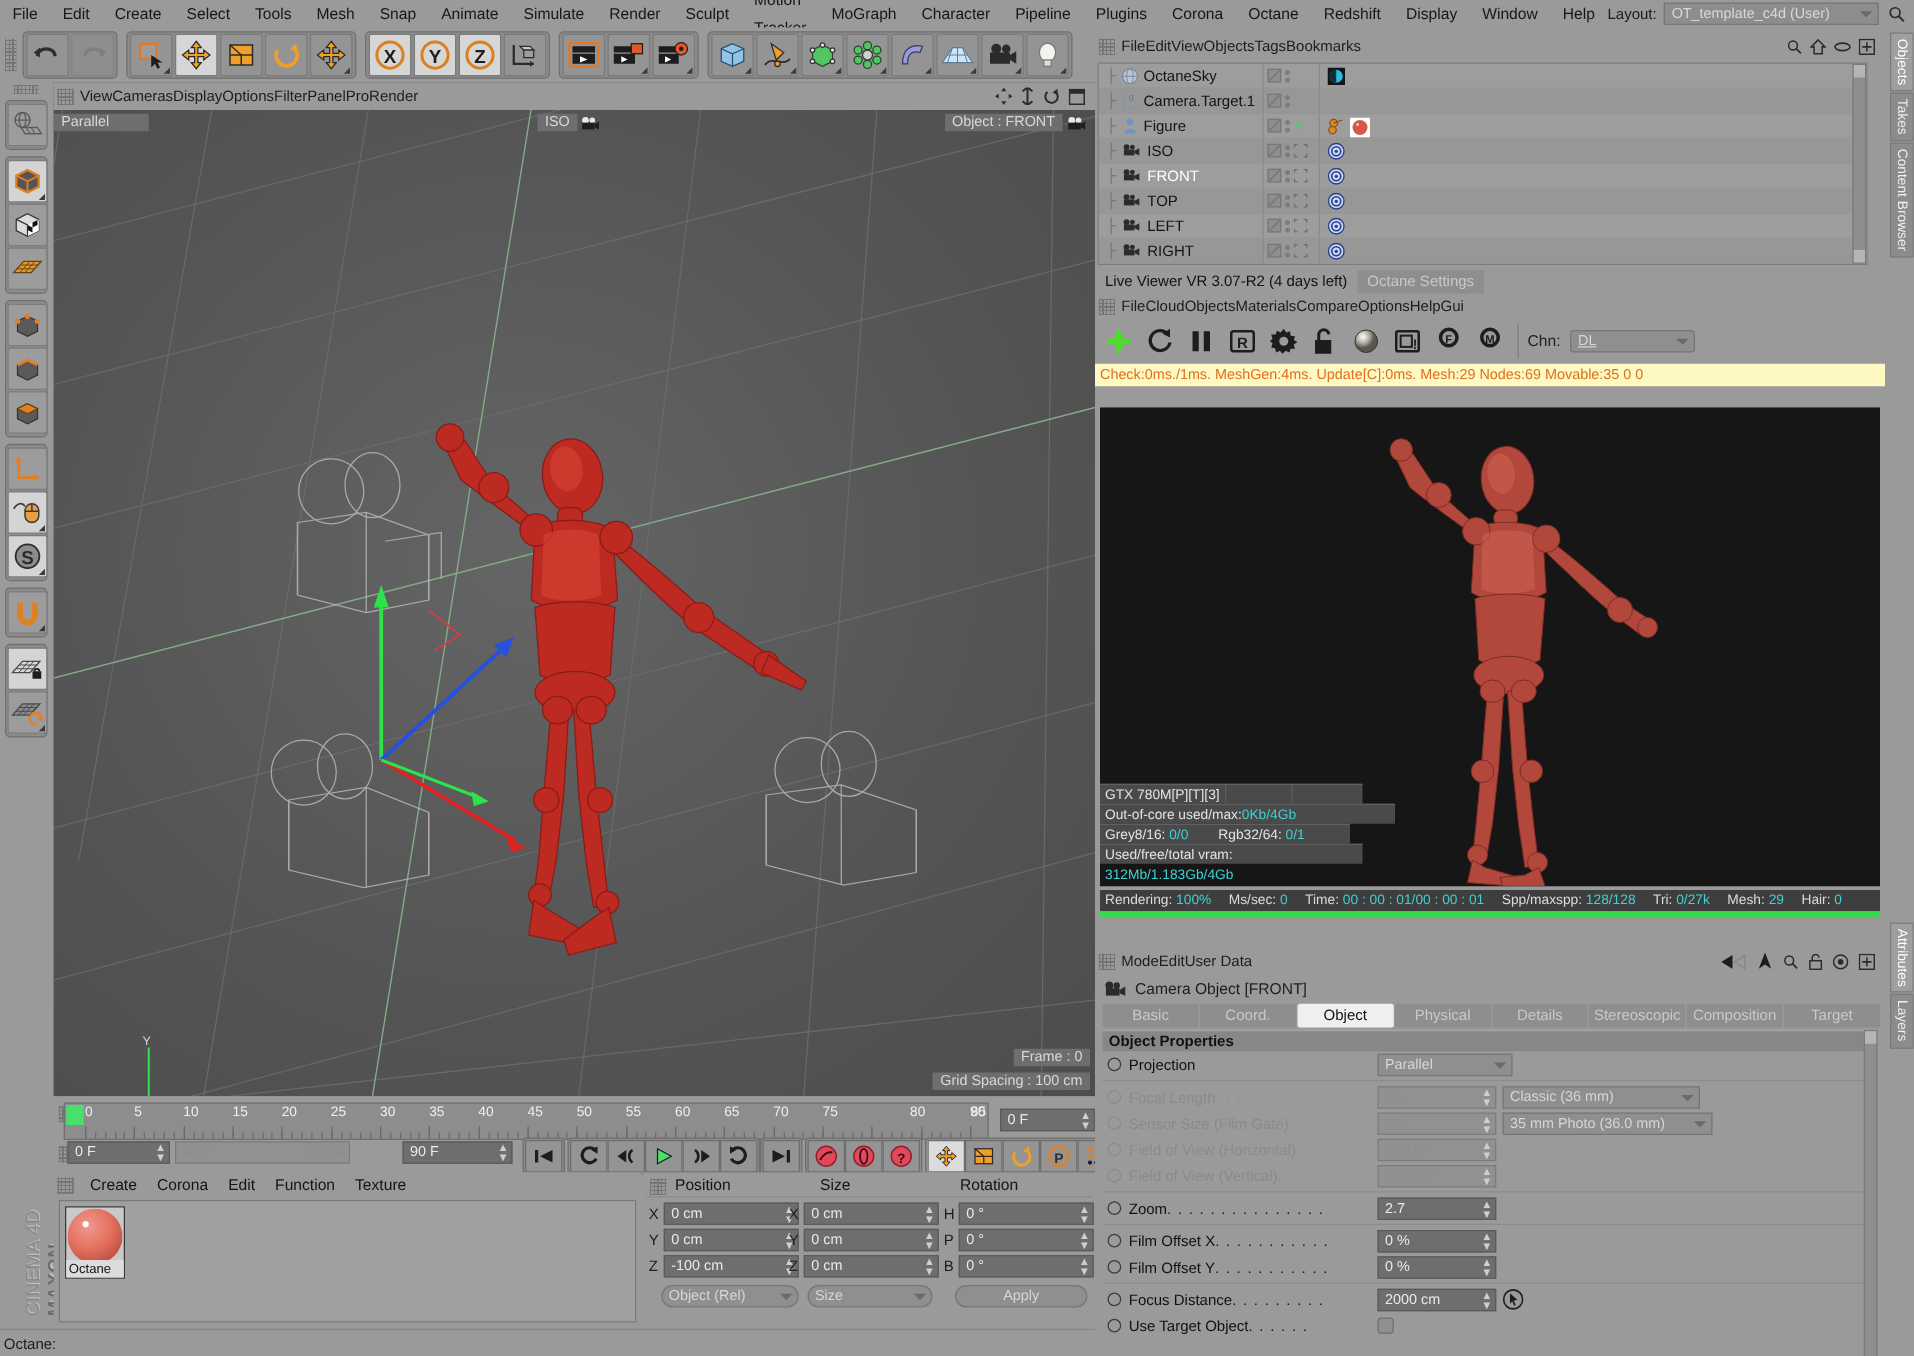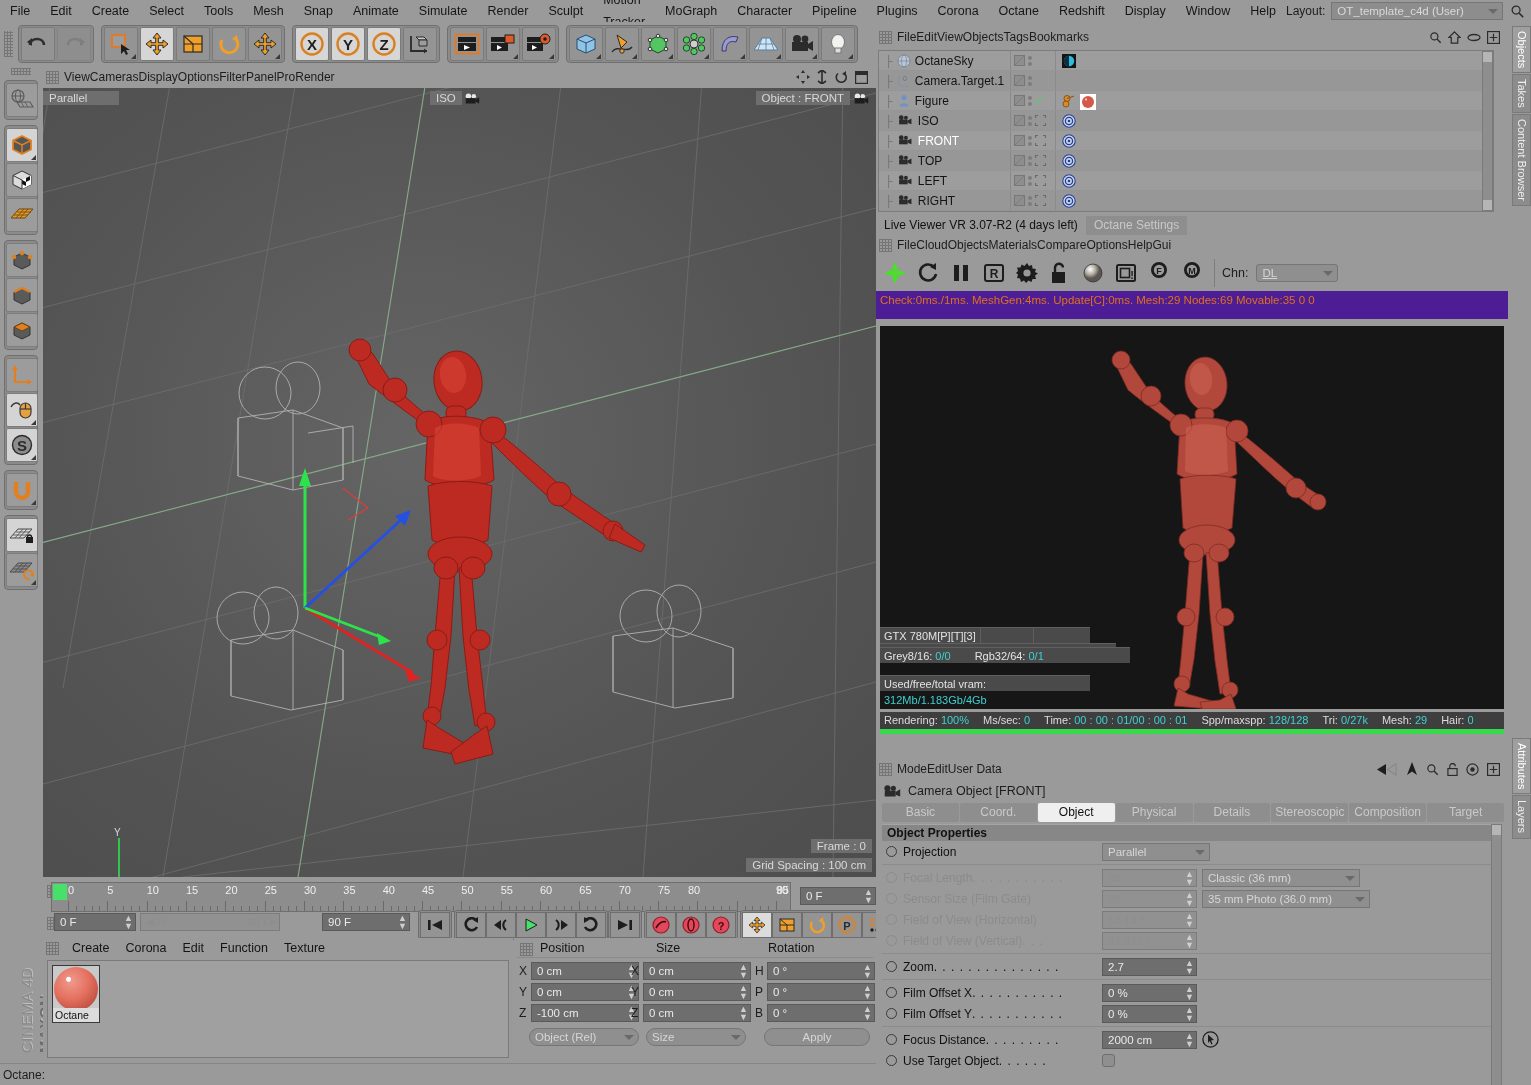--- a/index.html
+++ b/index.html
@@ -122,21 +122,21 @@
   .tagicon { width:14px;height:14px; }
 
   
   #lv { position:absolute; left:0; top:190px; width:632px; height:534px; }
   #lvtabs { height:19px; display:flex; align-items:flex-end; }
   .lvtab { height:19px; padding:0 8px; font-size:12px; line-height:19px; background:#9a9a9a; color:#111; }
   .lvtab.inactive { background:#8e8e8e; color:#c8c8c8; }
   #lvmenu { height:20px; display:flex; align-items:center; }
   #lvtools { height:36px; display:flex; align-items:center; gap:3px; padding-left:4px; }
   .lvbtn { width:30px; height:30px; display:flex; align-items:center; justify-content:center; }
-  #lvstat { height:28px; background:#4c1d95; color:#e06f1e; font-size:11.5px; line-height:18px; padding-left:4px;
+  #lvstat { height:18px; background:#fef9c3; color:#e06f1e; font-size:11.5px; line-height:18px; padding-left:4px;
             white-space:nowrap; }
   #lvcanvas { position:absolute; left:4px; top:110px; width:624px; height:383px;
               background:linear-gradient(#1b1b1b,#141414); overflow:hidden; }
   .gpubox { position:absolute; left:0; background:#4a4a4a; color:#e3e3e3; font-size:11px;
             height:16px; line-height:16px; padding:0 4px; border-top:1px solid #606060; }
   .cyan { color:#3fd0d0; }
   #lvbottom { position:absolute; left:4px; top:496px; width:624px; height:17px; background:#3e3e3e;
               color:#dcdcdc; font-size:11px; line-height:17px; padding-left:4px; white-space:nowrap; }
   #lvgreen { position:absolute; left:4px; top:513px; width:624px; height:5px; background:#35d94a; }
 
@@ -707,21 +707,21 @@
           <div class="lbl" style="left: 252px;">30</div>
           <div class="lbl" style="left: 291.333px;">35</div>
           <div class="lbl" style="left: 330.667px;">40</div>
           <div class="lbl" style="left: 370px;">45</div>
           <div class="lbl" style="left: 409.333px;">50</div>
           <div class="lbl" style="left: 448.667px;">55</div>
           <div class="lbl" style="left: 488px;">60</div>
           <div class="lbl" style="left: 527.333px;">65</div>
           <div class="lbl" style="left: 566.667px;">70</div>
           <div class="lbl" style="left: 606px;">75</div>
-          <div class="lbl" style="left: 636px;">80</div>
+          <div class="lbl" style="left: 676px;">80</div>
           <div class="lbl" style="left: 684.667px; padding-left: 40px;">85</div>
           <div class="lbl" style="left: 724px;">90</div>
         </div>
       <div id="tl-ticks">
           <div class="tick" style="left: 16px; height: 10px;"></div>
           <div class="tick" style="left: 55.3333px; height: 10px;"></div>
           <div class="tick" style="left: 94.6667px; height: 10px;"></div>
           <div class="tick" style="left: 134px; height: 10px;"></div>
           <div class="tick" style="left: 173.333px; height: 10px;"></div>
           <div class="tick" style="left: 212.667px; height: 10px;"></div>
@@ -1478,21 +1478,21 @@
         </div>
         <div class="lvbtn">
           <svg width="22" height="24" viewBox="0 0 22 24">
               <path d="M11 1 A8 8 0 0 1 11 17 L11 23 L11 17 A8 8 0 0 1 11 1" fill="#1d1d1d"></path>
               <circle cx="11" cy="9" r="5.2" fill="#9a9a9a"></circle>
               <text x="11" y="13" text-anchor="middle" font-family="Liberation Sans" font-size="9" font-weight="bold" fill="#1d1d1d">M</text>
             </svg>
         </div>
         <div style="width:1px;height:28px;background:#7d7d7d;margin:0 4px;"></div>
         <span style="font-size:12.5px;">Chn:</span>
-        <div class="selfield" style="width:82px;margin-left:5px;border-radius:3px;text-decoration:underline;">
+        <div class="selfield" style="width:100px;margin-left:5px;border-radius:3px;text-decoration:underline;">
           <span>DL</span>
             <i class="arr"></i>
         </div>
       </div>
       <div id="lvstat">Check:0ms./1ms. MeshGen:4ms. Update[C]:0ms. Mesh:29 Nodes:69 Movable:35  0 0</div>
 
       <div id="lvcanvas">
         <svg width="624" height="383" viewBox="0 0 624 383" style="position:absolute;left:0;top:0;">
           <rect width="624" height="383" fill="#161616"></rect>
           <g fill="#b2483c" stroke="#7e2b22" stroke-width=".8">
@@ -1525,21 +1525,21 @@
             <path d="M306 102 C315 97, 335 97, 346 102 L348 145 C336 150, 314 150, 305 145 Z"></path>
           </g>
         </svg>
         <div id="gpu-boxes">
             <div class="gpubox" style="top: 301px; width: 210px; display: flex;">
               <span style="width: 100px;">GTX 780M[P][T][3]</span>
               <span style="width: 55px; border-left: 1px solid rgb(94, 94, 94);"></span>
               <span style="width: 55px; border-left: 1px solid rgb(94, 94, 94);"></span>
             </div>
             <div class="gpubox" style="top: 317px; width: 236px;"><span>Out-of-core used/max:</span><span class="cyan">0Kb/4Gb</span></div>
-            <div class="gpubox" style="top: 321px; width: 250px;"><span>Grey8/16: </span><span class="cyan">0/0</span><span style="margin-left:24px">Rgb32/64: </span><span class="cyan">0/1</span></div>
+            <div class="gpubox" style="top: 333px; width: 200px;"><span>Grey8/16: </span><span class="cyan">0/0</span><span style="margin-left:24px">Rgb32/64: </span><span class="cyan">0/1</span></div>
             <div class="gpubox" style="top: 349px; width: 210px;"><span>Used/free/total vram: </span><span class="cyan">312Mb/1.183Gb/4Gb</span></div>
           </div>
       </div>
       <div id="lvbottom"><span style="margin-left: 0px;">Rendering: </span><span class="cyan">100%</span><span style="margin-left: 14px;">Ms/sec: </span><span class="cyan">0</span><span style="margin-left: 14px;">Time: </span><span class="cyan">00 : 00 : 01/00 : 00 : 01</span><span style="margin-left: 14px;">Spp/maxspp: </span><span class="cyan">128/128</span><span style="margin-left: 14px;">Tri: </span><span class="cyan">0/27k</span><span style="margin-left: 14px;">Mesh: </span><span class="cyan">29</span><span style="margin-left: 14px;">Hair: </span><span class="cyan">0</span></div>
       <div id="lvgreen"></div>
     </div>
 
     <div id="attr">
       <div id="attrmenu">
         <div class="grip"></div>

